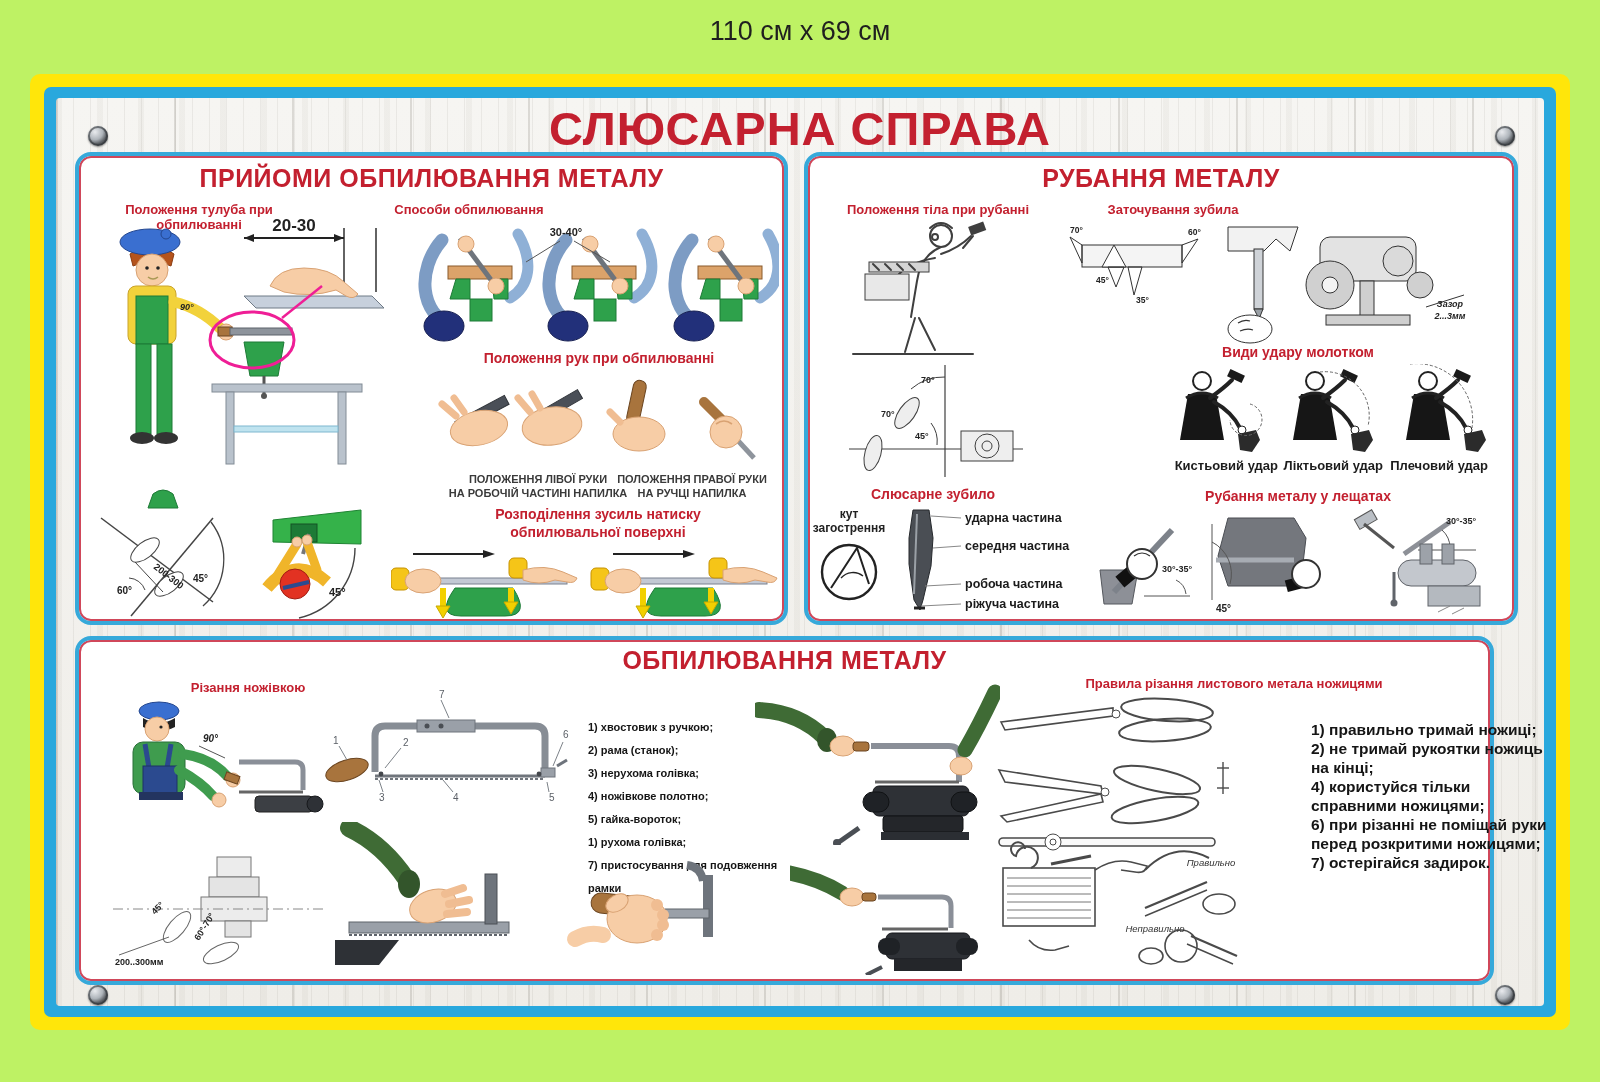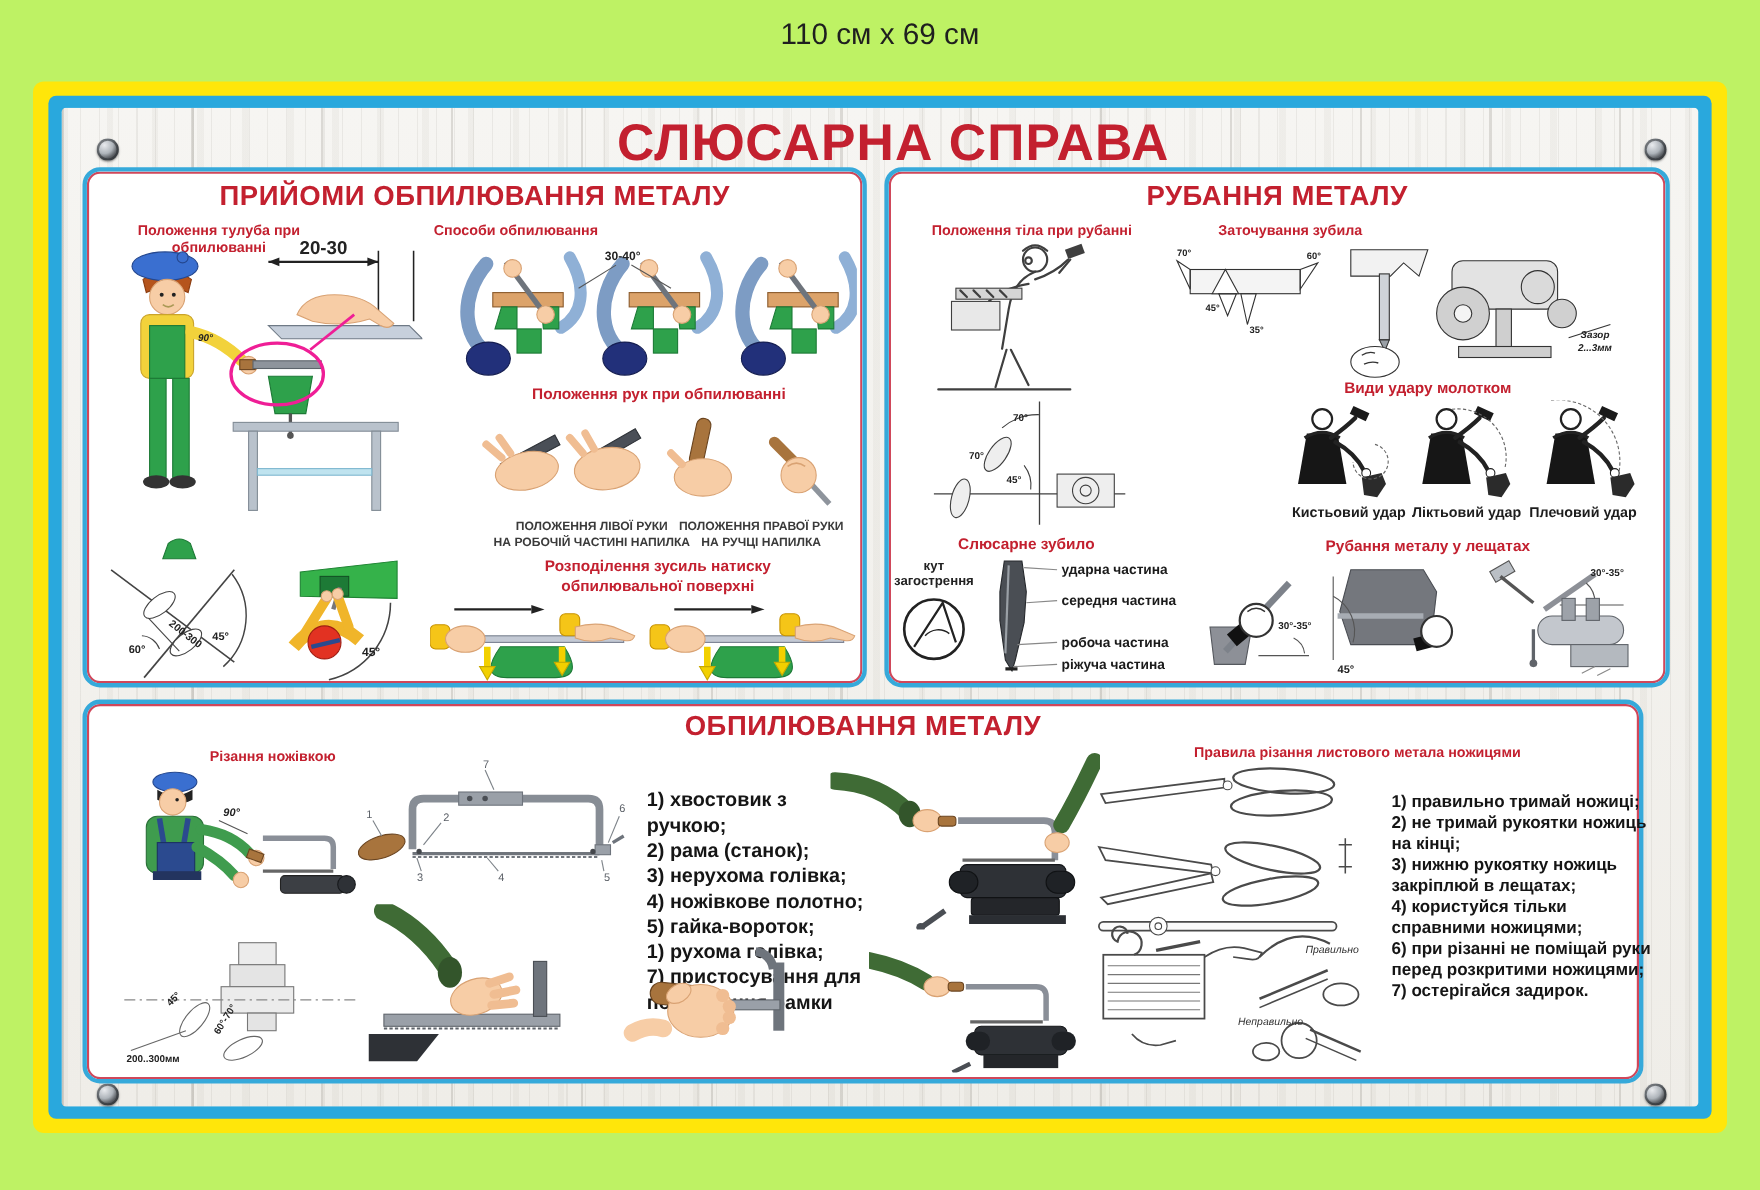--- a/index.html
+++ b/index.html
@@ -13,34 +13,34 @@
     background-color:#f3f1ed;
     background-image:
       repeating-linear-gradient(90deg, rgba(110,105,95,0.20) 0 2px, rgba(0,0,0,0) 2px 118px),
       repeating-linear-gradient(90deg, rgba(120,115,105,0.10) 0 1px, rgba(0,0,0,0) 1px 17px),
       repeating-linear-gradient(90deg, rgba(140,135,120,0.07) 0 6px, rgba(0,0,0,0) 6px 41px),
       linear-gradient(#f6f5f2,#efede8);}
   .screw{width:20px;height:20px;border-radius:50%;
     background:radial-gradient(circle at 35% 30%, #e9ebee 0%, #aeb4ba 40%, #5d6océ166 62%, #34373b 100%);
     background:radial-gradient(circle at 35% 30%, #e9ebee 0%, #aeb4ba 40%, #5d6166 62%, #34373b 100%);
     box-shadow:0 1px 2px rgba(0,0,0,.45), inset 0 0 0 2px rgba(40,44,48,.55);}
-  .poster-title{left:68px;top:101px;width:1488px;text-align:center;font-size:47px;font-weight:bold;
+  .poster-title{left:56px;top:101px;width:1488px;text-align:center;font-size:47px;font-weight:bold;
     color:#c3202f;letter-spacing:1px;}
   .panel{position:absolute;background:#ffffff;border:4px solid #36a9da;border-radius:16px;
     box-shadow:inset 0 0 0 2px #d0475a;}
   #panel-filing{left:75px;top:152px;width:705px;height:465px;}
   #panel-chopping{left:804px;top:152px;width:682px;height:465px;padding-left:24px;}
   #panel-sawing{left:75px;top:636px;width:1411px;height:341px;}
   .panel-title{font-size:25px;font-weight:bold;color:#c3202f;text-align:center;letter-spacing:.5px;}
   .lbl-red{color:#c3202f;font-weight:bold;text-align:center;font-size:14px;line-height:1.25;}
   .lbl-red-sm{color:#c3202f;font-weight:bold;text-align:center;font-size:13px;}
   .caption{color:#3a3a3a;font-weight:bold;text-align:center;font-size:11px;line-height:1.3;}
   .strike-cap{color:#1d1d1d;font-weight:bold;text-align:right;font-size:13px;}
   .list{font-weight:bold;color:#151515;}
-  .parts-list{font-size:18px;line-height:23px;}
+  .parts-list{font-size:11px;line-height:23px;}
   .rules-list{font-size:15.5px;line-height:19px;}
   .illus{position:absolute;}
   svg text{font-family:"Liberation Sans",sans-serif;}
   .sv-num{fill:#5a5f66;font-size:10px;}
   .sv-ang{fill:#222222;font-weight:bold;}
   .sv-part{fill:#1b1b1b;font-weight:bold;font-size:12.5px;}
   .sv-hand{fill:#f7cda6;stroke:#d9a273;}
   .sv-sketch{stroke:#3f3f3f;fill:none;stroke-width:2;stroke-linecap:round;}
 </style>
 </head>
@@ -575,23 +575,22 @@
         <circle cx="186" cy="254" r="16" fill="none" stroke="#4a4a4a" stroke-width="1.6"></circle>
         <ellipse cx="156" cy="264" rx="12" ry="8" fill="none" stroke="#4a4a4a" stroke-width="1.6"></ellipse>
         <line x1="196" y1="244" x2="242" y2="264" stroke="#4a4a4a" stroke-width="2.2"></line>
         <line x1="192" y1="252" x2="238" y2="272" stroke="#4a4a4a" stroke-width="1.4"></line>
         <text x="160" y="240" text-anchor="middle" font-size="9.5" font-style="italic" fill="#333">Неправильно</text>
       </g>
     </svg>
 
     <div class="abs lbl-red-sm" style="left:940px;top:36px;width:430px">Правила різання листового метала ножицями</div>
 
-    <div class="abs list rules-list" style="left:1186px;top:80px;width:240px">
+    <div class="abs list rules-list" style="left:1232px;top:80px;width:240px">
       <div>1) правильно тримай ножиці;</div>
       <div>2) не тримай рукоятки ножиць на кінці;</div>
-      <div>3) нижню рукоятку ножиць закріплюй в лещатах;</div>
       <div>4) користуйся тільки справними ножицями;</div>
       <div>6) при різанні не поміщай руки перед розкритими ножицями;</div>
       <div>7) остерігайся задирок.</div>
     </div>
   </section>
 
 </div>
 
 </body></html>

